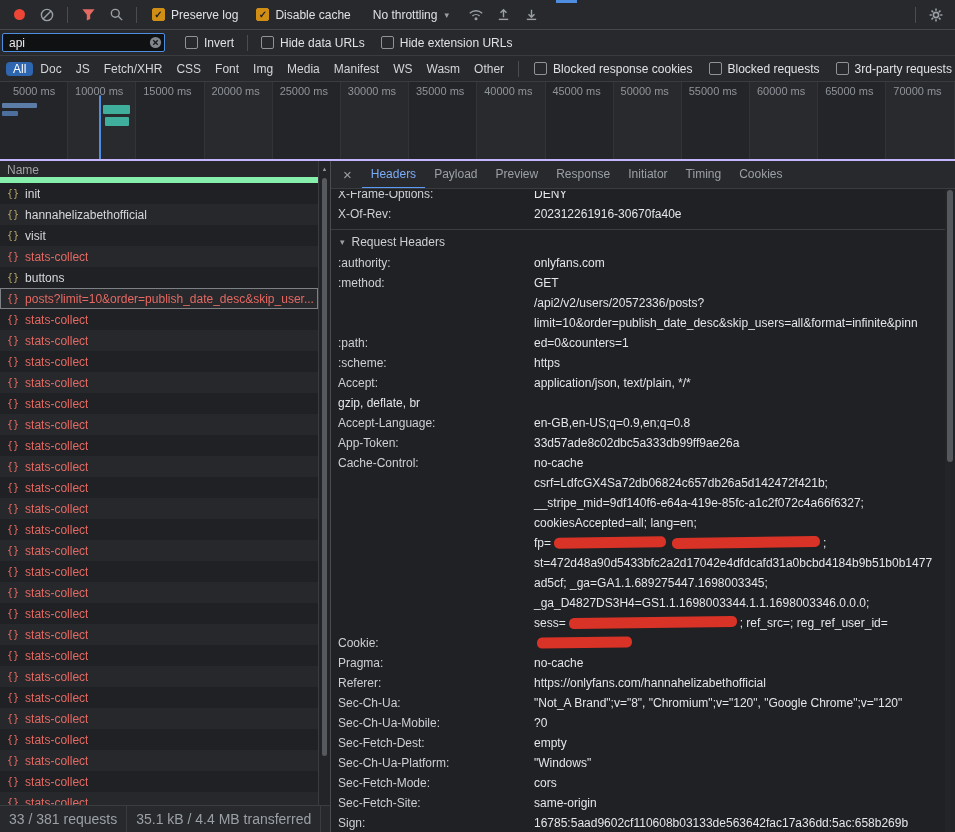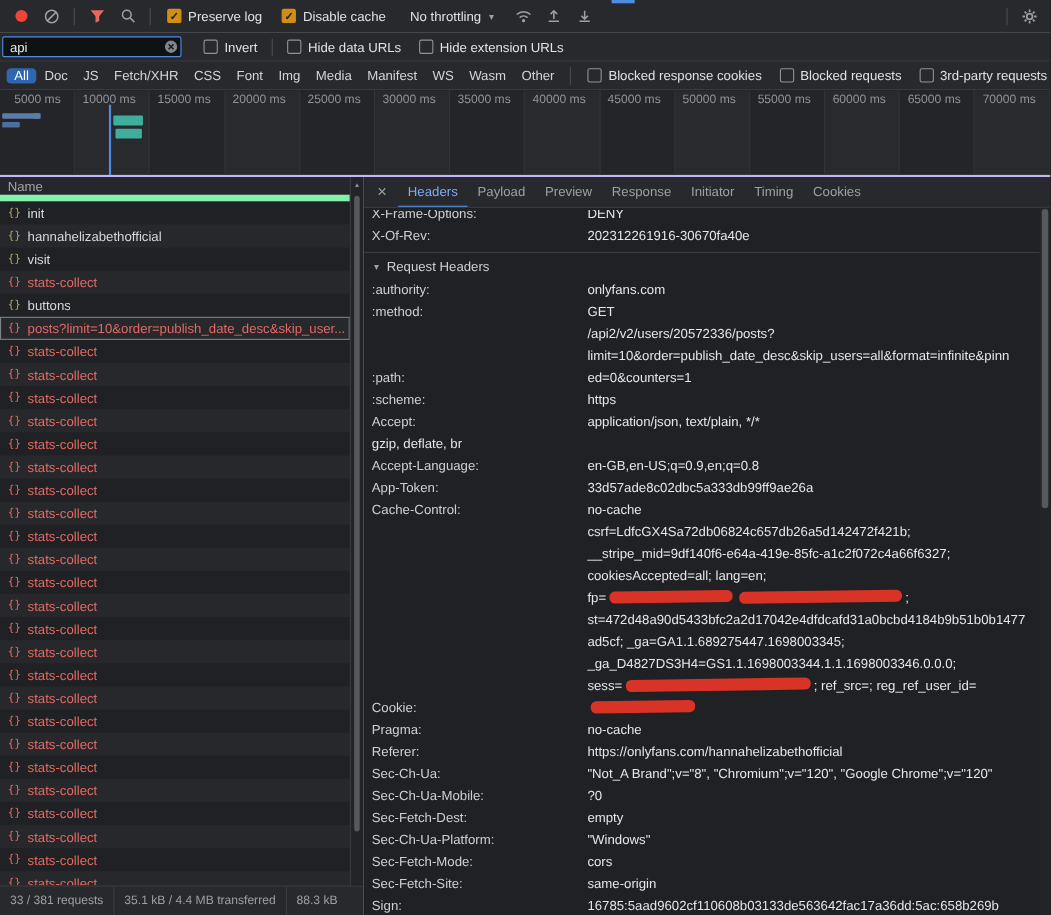--- a/index.html
+++ b/index.html
@@ -49,21 +49,21 @@
   .row{height:21px;display:flex;align-items:center;gap:6px;padding:0 2px 0 7px;white-space:nowrap;overflow:hidden;color:#d5d8dc;cursor:default}
   .rows .row:nth-child(even){background:#27282c}
   .row.error{color:#e46962}
   .row.selected{background:#45484e;outline:1px solid #7d8084;outline-offset:-1px}
   .req-icon{font-size:10px;font-family:"DejaVu Sans Mono",monospace;color:#b3a369;flex:0 0 auto}
   .row.error .req-icon{color:#e46962}
   .row-label{overflow:hidden;white-space:nowrap}
   .left-scroll{position:absolute;top:0;right:0;bottom:27px;width:12px;background:#232427;border-left:1px solid #3a3c40;z-index:3}
   .left-scroll .sarrow{position:absolute;top:5px;left:0;right:0;text-align:center;font-size:6px;color:#8f9398}
   .left-scroll .thumb{position:absolute;top:17px;left:3px;width:5px;height:578px;background:#56595e;border-radius:3px}
-  .status-bar{height:27px;flex:0 0 27px;background:#28292c;border-top:1px solid #3a3c40;display:flex;align-items:center;font-size:11px;color:#9aa0a6;overflow:hidden}
+  .status-bar{height:27px;flex:0 0 27px;background:#28292c;border-top:1px solid #3a3c40;display:flex;align-items:center;font-size:14px;color:#9aa0a6;overflow:hidden}
   .seg{padding:0 9px;border-right:1px solid #3a3c40;white-space:nowrap;line-height:26px}
   .seg:last-child{border-right:none}
 
   
   .right-pane{flex:1;display:flex;flex-direction:column;min-width:0;position:relative;background:#202124;min-height:0}
   .detail-tabs{height:28px;flex:0 0 28px;background:#28292c;border-bottom:1px solid #3a3c40;display:flex;align-items:center;padding-right:10px;overflow:hidden}
   .close-x{padding:0 10px 0 12px;color:#9aa0a6;font-size:15px;line-height:28px}
   .dtab{padding:0 9px;height:28px;line-height:27px;color:#9aa0a6;white-space:nowrap;cursor:default}
   .dtab.active{color:#7cacf8;box-shadow:inset 0 -2px 0 #5a9bf5}
   .detail-body{flex:1;overflow:hidden;padding:2px 14px 0 7px;position:relative;min-height:0}

